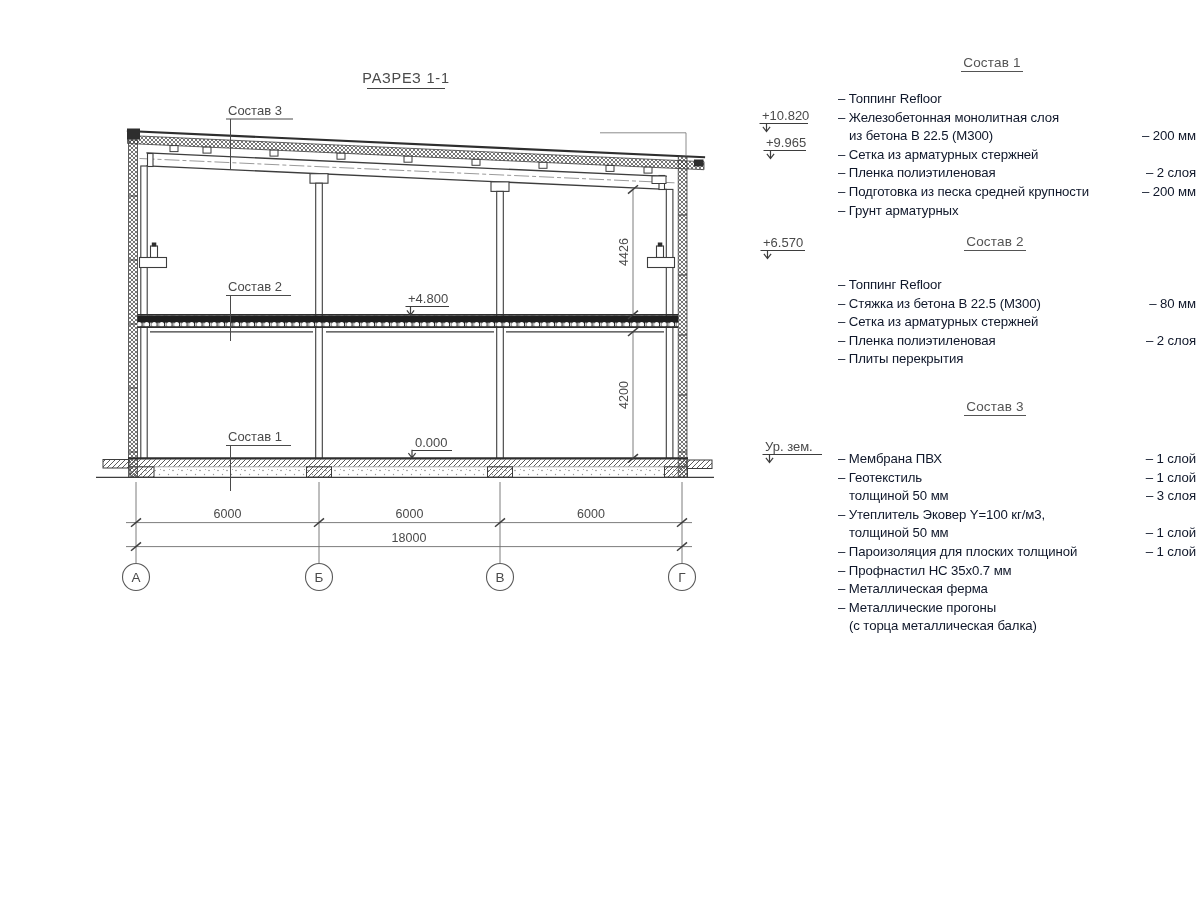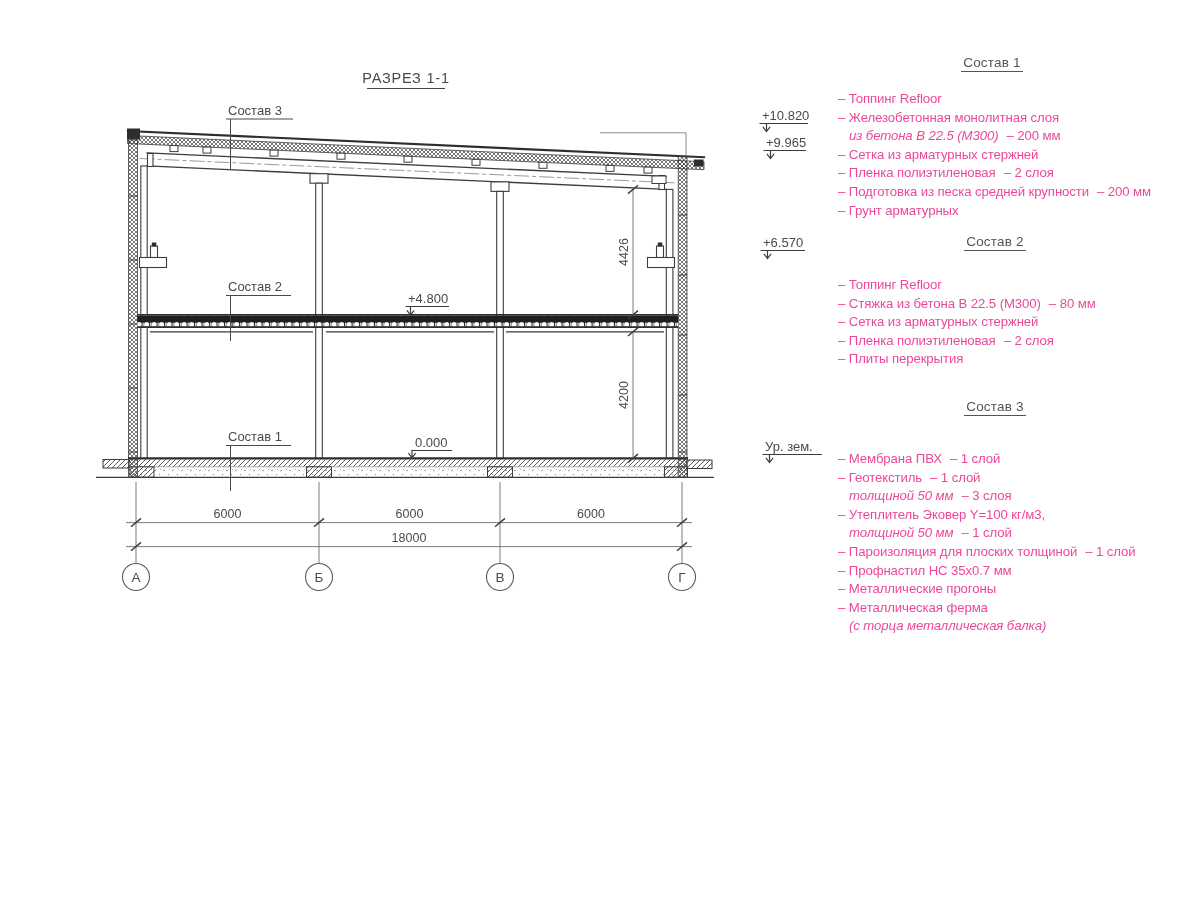--- a/index.html
+++ b/index.html
@@ -3,23 +3,23 @@
 <meta charset="utf-8">
 <style>
   html,body{margin:0;padding:0;background:#ffffff;}
   #canvas{position:relative;width:1200px;height:900px;background:#ffffff;overflow:hidden;
           font-family:"Liberation Sans", sans-serif;color:#545454;}
   #draw-svg{position:absolute;left:0;top:0;}
   svg text{font-family:"Liberation Sans", sans-serif;fill:#4a4a4a;}
   .legend-heading{position:absolute;width:84px;text-align:center;font-size:13.5px;color:#545454;}
   .legend-heading span{border-bottom:1px solid #545454;padding:0 2px 1px 2px;letter-spacing:0.2px;}
   .legend-rows{position:absolute;left:838px;width:358px;}
-  .lrow{display:flex;height:18.6px;line-height:18.6px;
-        font-size:13.2px;letter-spacing:-0.1px;white-space:nowrap;color:#ec4899;}
-  .lrow .ltxt.ind{padding-left:11px;font-style:italic;}
+  .lrow{display:flex;justify-content:space-between;height:18.6px;line-height:18.6px;
+        font-size:13.2px;letter-spacing:-0.1px;white-space:nowrap;color:#0f172a;}
+  .lrow .ltxt.ind{padding-left:11px;}
   .lrow .lval{padding-left:8px;}
 </style>
 </head>
 <body>
 
 <div id="canvas">
 
   <svg id="draw-svg" width="1200" height="900" viewBox="0 0 1200 900">
     <defs>
       <pattern id="hatchX" width="4" height="4" patternUnits="userSpaceOnUse">
@@ -284,26 +284,26 @@
       </div>
     <div class="lrow">
         <span class="ltxt">– Пароизоляция для плоских толщиной</span>
         <span class="lval">– 1 слой</span>
       </div>
     <div class="lrow">
         <span class="ltxt">– Профнастил НС 35х0.7 мм</span>
         <span class="lval"></span>
       </div>
     <div class="lrow">
+        <span class="ltxt">– Металлическая ферма</span>
+        <span class="lval"></span>
+      </div>
+    <div class="lrow">
         <span class="ltxt">– Металлические прогоны</span>
         <span class="lval"></span>
       </div>
     <div class="lrow">
-        <span class="ltxt">– Металлическая ферма</span>
-        <span class="lval"></span>
-      </div>
-    <div class="lrow">
         <span class="ltxt ind">(с торца металлическая балка)</span>
         <span class="lval"></span>
       </div>
   </div>
 
 </div>
 
 </body></html>

